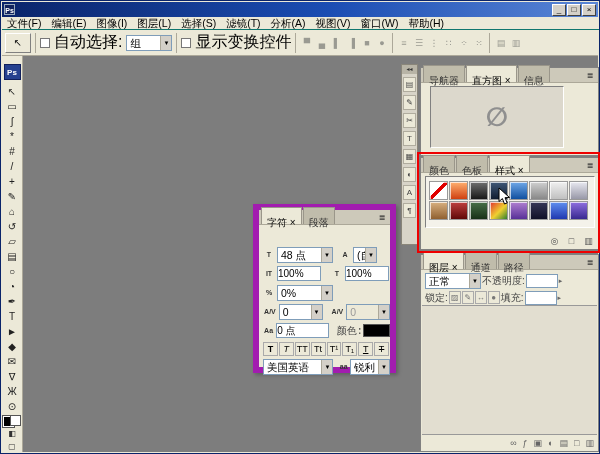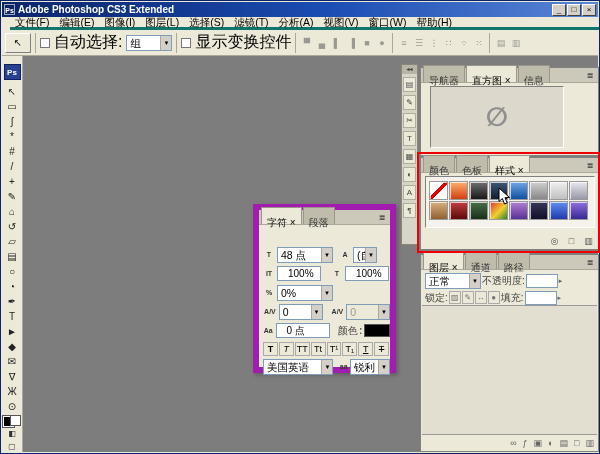--- a/index.html
+++ b/index.html
@@ -13,21 +13,21 @@
     display:flex; align-items:center; padding:0 2px; }
   .brand { width:11px; height:11px; background:#12245e; color:#fff; font-size:7px; font-weight:bold;
     text-align:center; line-height:11px; margin-right:3px; border:1px solid #9ab; }
   .title-text { color:#fff; font-weight:bold; font-size:10px; letter-spacing:0; white-space:nowrap; }
   .win-btns { margin-left:auto; display:flex; gap:1px; }
   .win-btn { width:14px; height:12px; background:#d4d0c8; border:1px solid; border-color:#fff #404040 #404040 #fff;
     font-size:8px; line-height:10px; text-align:center; }
 
   
   .menubar { position:absolute; left:1px; top:16px; right:0; height:13px; background:#ece9d8;
-    display:flex; align-items:center; border-bottom:3px solid #0f766e;margin-left:8px; }
+    display:flex; align-items:center; border-bottom:1px solid #0f766e; }
   .menu-item { padding:0 5px; font-size:10.5px; line-height:13px; white-space:nowrap; }
 
   
   .optionsbar { position:absolute; left:1px; top:29px; right:1px; height:26px; background:#ece9d8;
     border-bottom:1px solid #aca899; display:flex; align-items:center; padding:0 3px; gap:4px; }
   .tool-thumb { width:26px; height:20px; background:#ece9d8; border:1px solid; border-color:#fff #808080 #808080 #fff;
     display:flex; align-items:center; justify-content:center; font-size:10px; }
   .vsep { width:1px; height:20px; background:#aca899; }
   .checkbox { width:10px; height:10px; background:#fff; border:1px solid #777; flex:0 0 auto; }
   .opt-label { font-size:16px; white-space:nowrap; }
@@ -92,42 +92,41 @@
   .layers-list { position:absolute; left:1px; right:1px; top:50px; bottom:16px; background:#e2deD0;
     border-top:1px solid #999; border-bottom:1px solid #999; }
   .layers-bottom { position:absolute; right:4px; bottom:1px; height:13px; display:flex; gap:6px; }
   .lb-icon { font-size:9px; line-height:13px; color:#666; }
 
   
   .char-panel { position:absolute; left:252px; top:203px; width:143px; height:169px; background:#ece9d8;
     border:6px solid #a21caf; box-shadow:2px 2px 4px rgba(0,0,0,.25); }
   .crow { position:absolute; left:0; right:0; height:15px; display:flex; align-items:center; }
   .cicon { font-size:7px; color:#333; text-align:center; font-weight:bold; white-space:nowrap; }
-  .cfield { height:15px; background:#fff; border:1px solid #7f9db9; font-size:10px; line-height:13px; padding:0 10px;
+  .cfield { height:15px; background:#fff; border:1px solid #7f9db9; font-size:10px; line-height:13px; padding:0 0;
     overflow:hidden; white-space:nowrap; }
   .dd.disabled { background:#ece9d8; }
   .dd.disabled .val { color:#999; }
   .tbtn { width:15px; height:14px; background:#ece9d8; border:1px solid #aaa; font-size:9px; line-height:12px;
     text-align:center; margin-right:1px; }
   .tbtn.und { text-decoration:underline; }
   .tbtn.str { text-decoration:line-through; }
   .color-chip { width:32px; height:13px; border:1px solid #555; }
 
   
   .red-box { position:absolute; left:416px; top:151px; width:183px; height:101px; border:2px solid #ee0000; z-index:50; }
   .cursor { position:absolute; left:497px; top:186px; z-index:60; }
 </style>
 </head>
 <body>
 
 <div class="window">
 
   <div class="titlebar">
     <div class="brand">Ps</div>
-    <div class="title-text">Adobe Photoshop CS3 Extended</div>
     <div class="win-btns">
       <div class="win-btn">_</div>
       <div class="win-btn">□</div>
       <div class="win-btn">×</div>
     </div>
   </div>
 
   <div class="menubar">
     <span class="menu-item">文件(F)</span>
     <span class="menu-item">编辑(E)</span>

